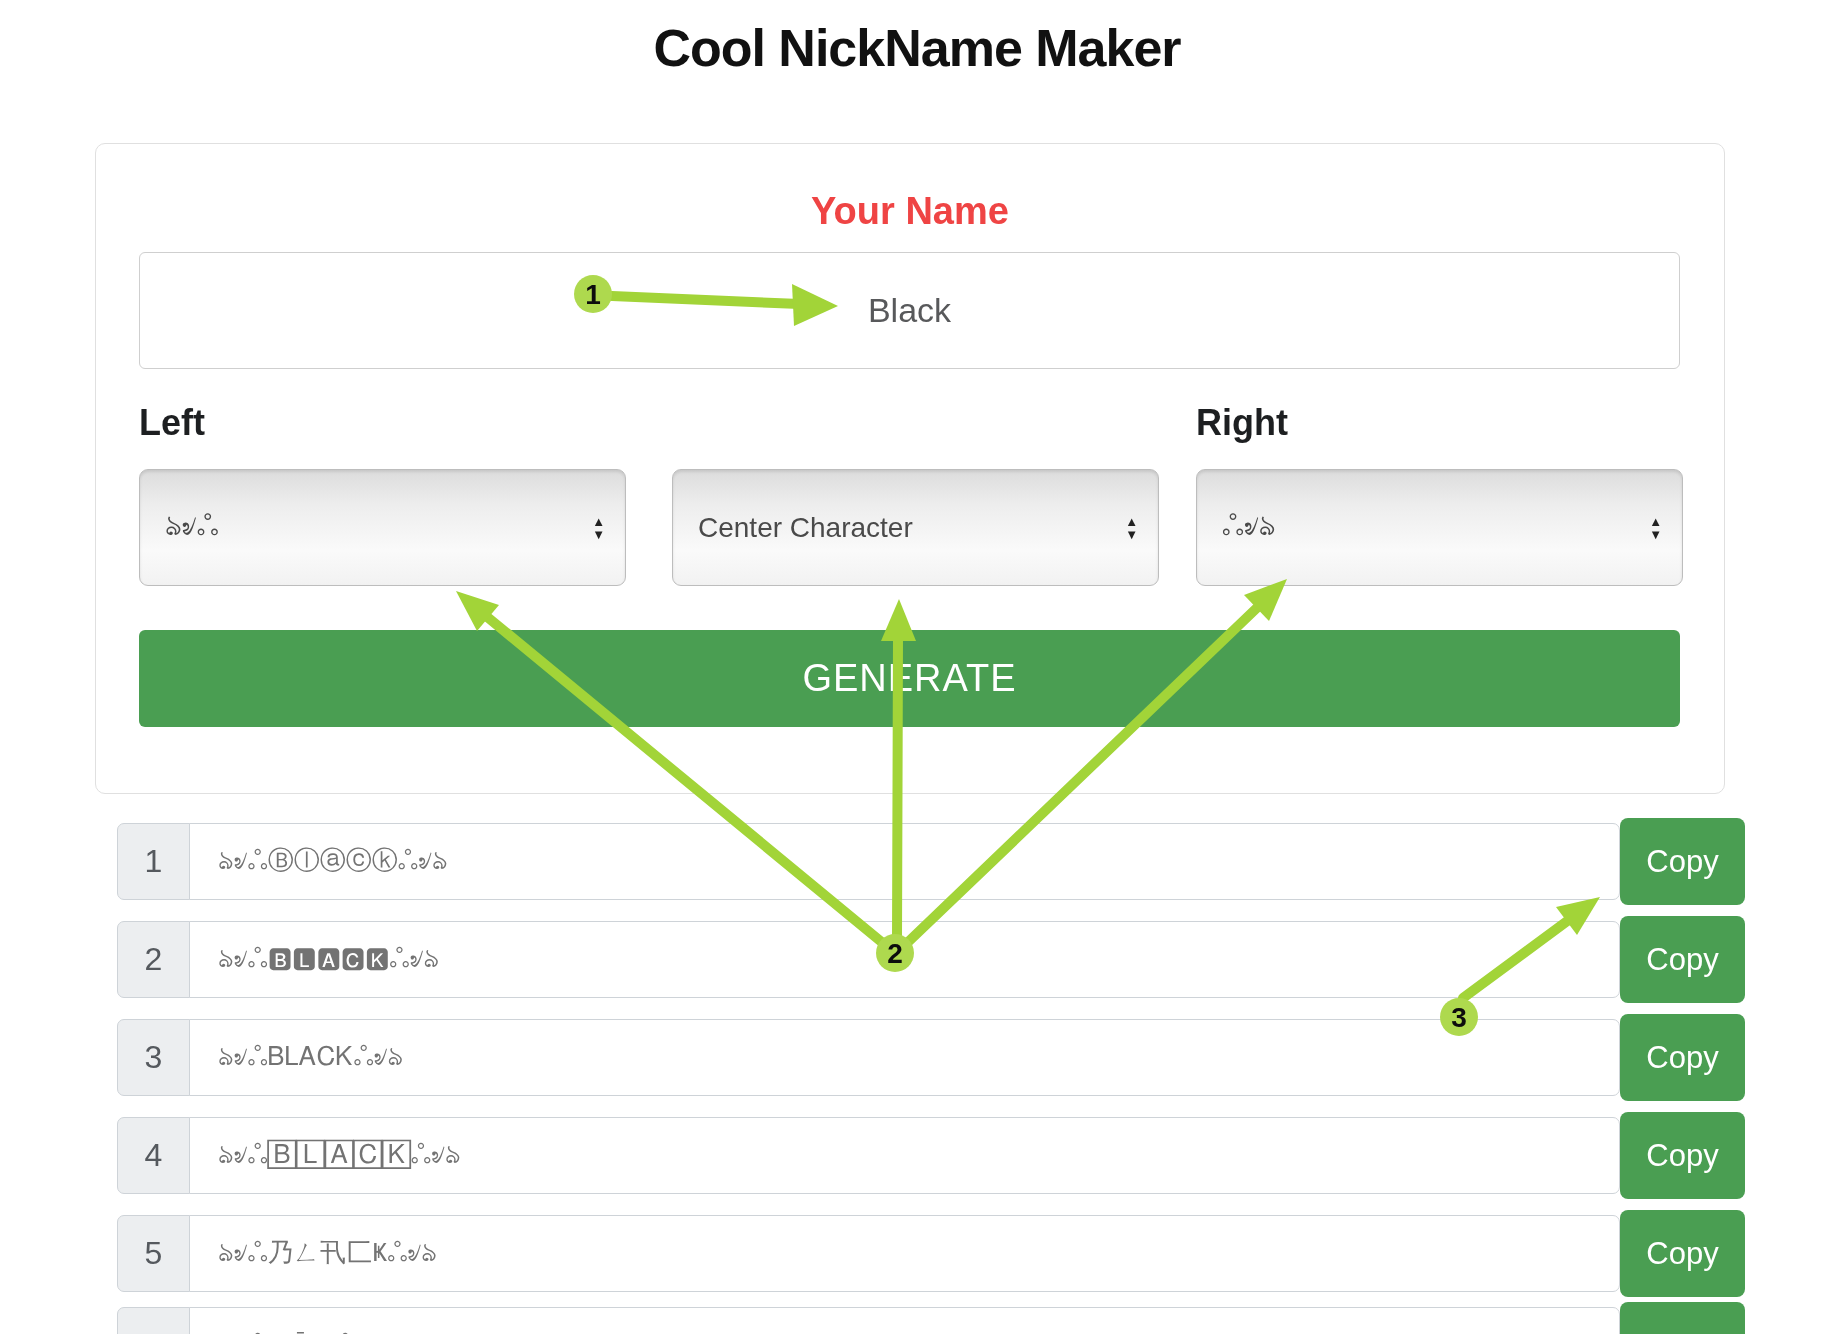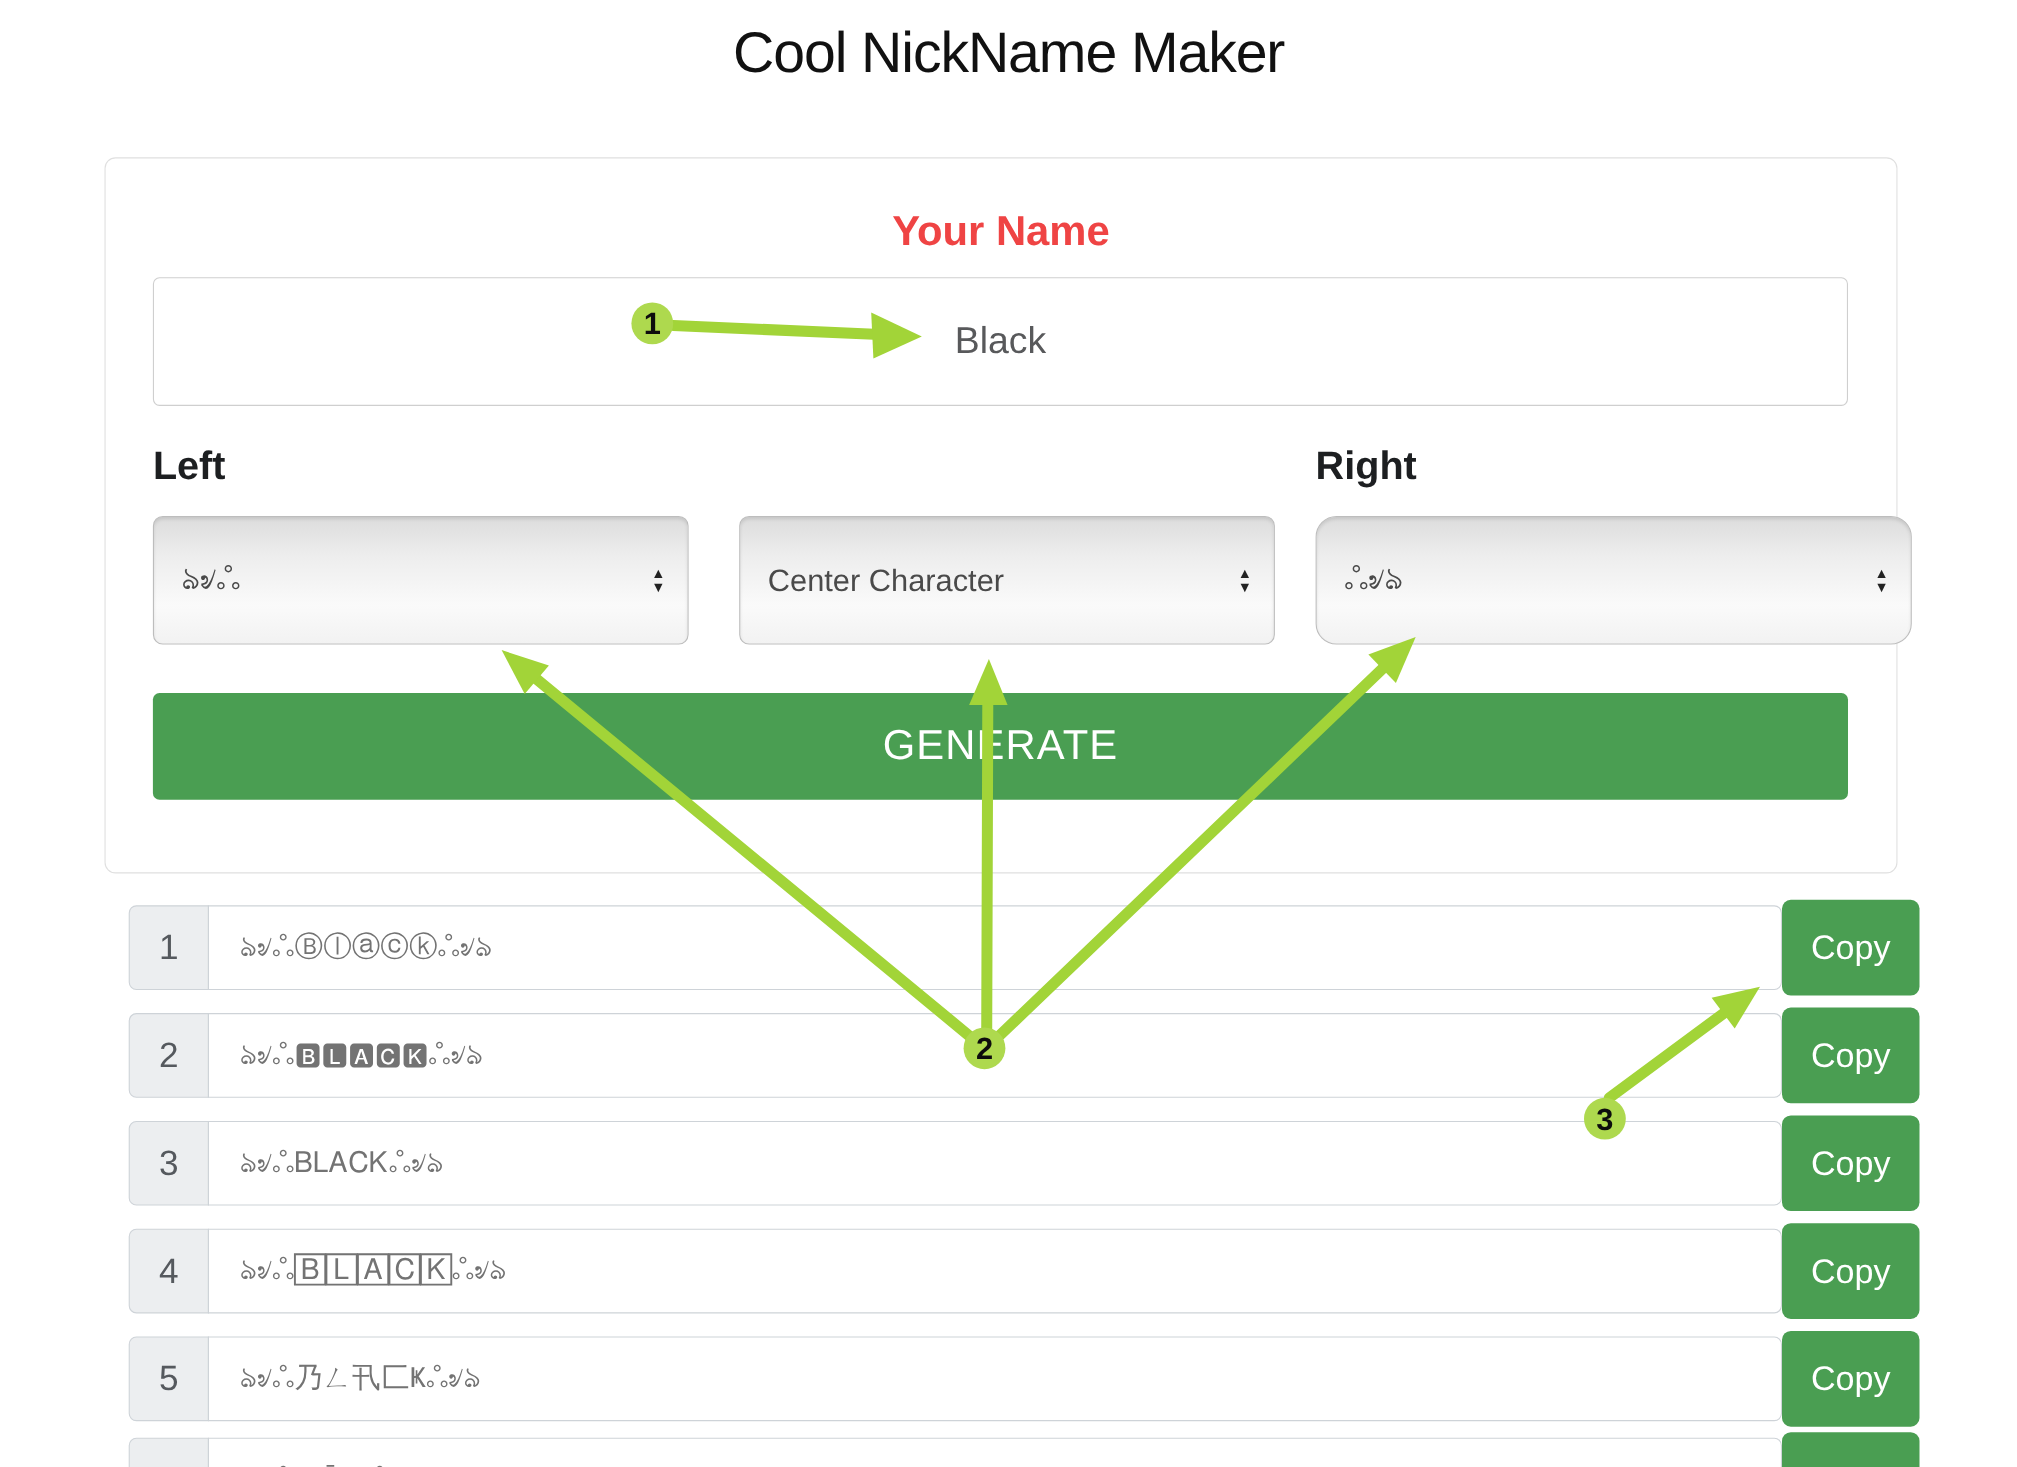--- a/index.html
+++ b/index.html
@@ -1,21 +1,21 @@
 <!DOCTYPE html>
 <html><head>
 <meta charset="utf-8">
 <style>
   * { margin:0; padding:0; box-sizing:border-box; }
   html,body { width:1834px; height:1334px; overflow:hidden; background:#ffffff;
               font-family:"Liberation Sans","DejaVu Sans",sans-serif; }
   .page { position:relative; width:1834px; height:1334px; }
 
   .title { position:absolute; left:0; top:18px; width:1834px; text-align:center;
-           font-size:52px; font-weight:normal; color:#111; letter-spacing:-1px; }
+           font-size:52px; font-weight:bold; color:#111; letter-spacing:-1px; }
 
   .card { position:absolute; left:95px; top:143px; width:1630px; height:651px;
           background:#fff; border:1px solid #e0e0e0; border-radius:10px; }
 
   .your-name { position:absolute; left:0; top:46px; width:100%; text-align:center;
                font-size:38px; font-weight:bold; color:#ef4444; }
 
   .name-input { position:absolute; left:43px; top:108px; width:1541px; height:117px;
                 border:1px solid #cfcfcf; border-radius:6px; background:#fff;
                 font-size:34px; color:#58595b; text-align:center;
@@ -27,21 +27,21 @@
   .col-label.center { left:576px; }
   .col-label.right  { left:1100px; }
 
   .select-box { position:absolute; top:325px; height:117px; border:1px solid #bdbdbd;
                 border-radius:9px; cursor:pointer;
                 background:linear-gradient(180deg,#dcdcdc 0%,#ededed 30%,#fafafa 70%,#f2f2f2 100%);
                 box-shadow: inset 0 2px 3px rgba(0,0,0,0.10);
                 display:flex; align-items:center; }
   .select-box.left   { left:43px;   width:487px; }
   .select-box.center { left:576px;  width:487px; }
-  .select-box.right  { left:1100px; width:542px;border-radius:19px; }
+  .select-box.right  { left:1100px; width:487px; }
   .select-value { padding-left:25px; font-size:28px; color:#4a4a4a; white-space:nowrap;
                   overflow:hidden; }
   .select-arrows { position:absolute; right:20px; top:50%; transform:translateY(-50%);
                    display:flex; flex-direction:column; align-items:center; gap:1px;
                    font-size:13px; line-height:12px; color:#222; }
 
   .generate-btn { position:absolute; left:43px; top:486px; width:1541px; height:97px;
                   background:#4a9e52; border:none; border-radius:6px; color:#fff;
                   font-size:38px; font-family:"Liberation Sans","DejaVu Sans",sans-serif;
                   letter-spacing:1px; cursor:pointer; }

